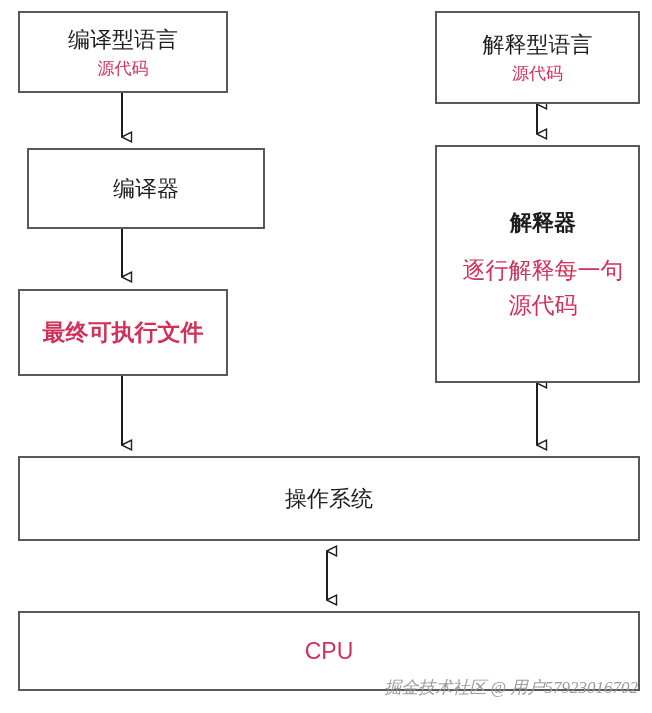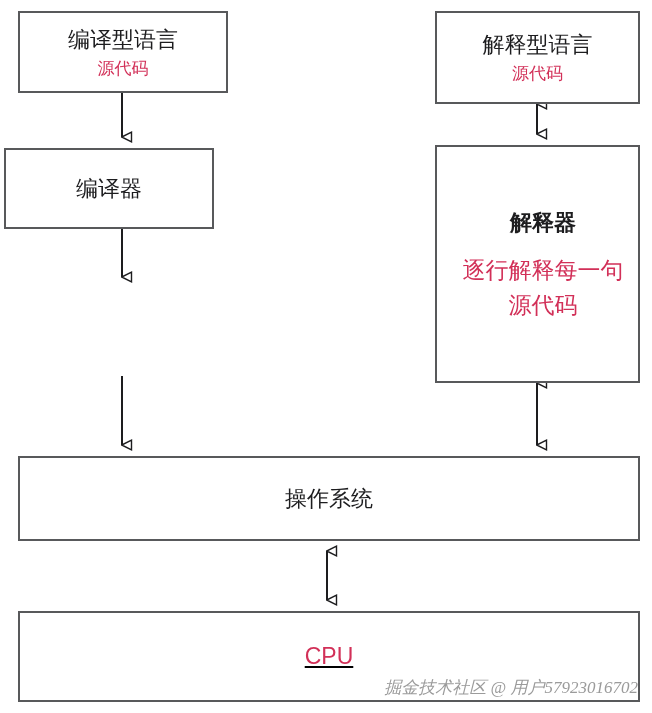--- a/index.html
+++ b/index.html
@@ -108,35 +108,38 @@
   <div class="node" style="left:18px; top:11px; width:210px; height:82px;">
     <span class="line-dark">编译型语言</span>
     <span class="line-red">源代码</span>
   </div>
 
   <div class="node" style="left:435px; top:11px; width:205px; height:93px;">
     <span class="line-dark">解释型语言</span>
     <span class="line-red">源代码</span>
   </div>
 
-  <div class="node" style="left:4px; top:148px; width:210px; height:81px;">
+  <div class="node" style="left:27px; top:148px; width:238px; height:81px;">
     <span class="line-dark">编译器</span>
   </div>
 
   <div class="node" style="left:435px; top:145px; width:205px; height:238px;padding-left:11px;">
     <span class="line-dark bold">解释器</span>
     <span class="gap"></span>
     <span class="line-red big-red">逐行解释每一句</span>
     <span class="line-red big-red">源代码</span>
   </div>
 
+  <div class="node" style="left:18px; top:289px; width:210px; height:87px;">
+    <span class="line-red bold big-red">最终可执行文件</span>
+  </div>
 
   <div class="node" style="left:18px; top:456px; width:622px; height:85px;gap:20px;">
     <span class="line-dark">操作系统</span>
   </div>
 
-  <div class="node" style="left:18px; top:611px; width:622px; height:91px;text-decoration:underline;">
+  <div class="node" style="left:18px; top:611px; width:622px; height:80px;">
     <span class="line-red big-red">CPU</span>
   </div>
 
   <div class="watermark">掘金技术社区 @ 用户57923016702</div>
 
 </div>
 
 </body></html>

